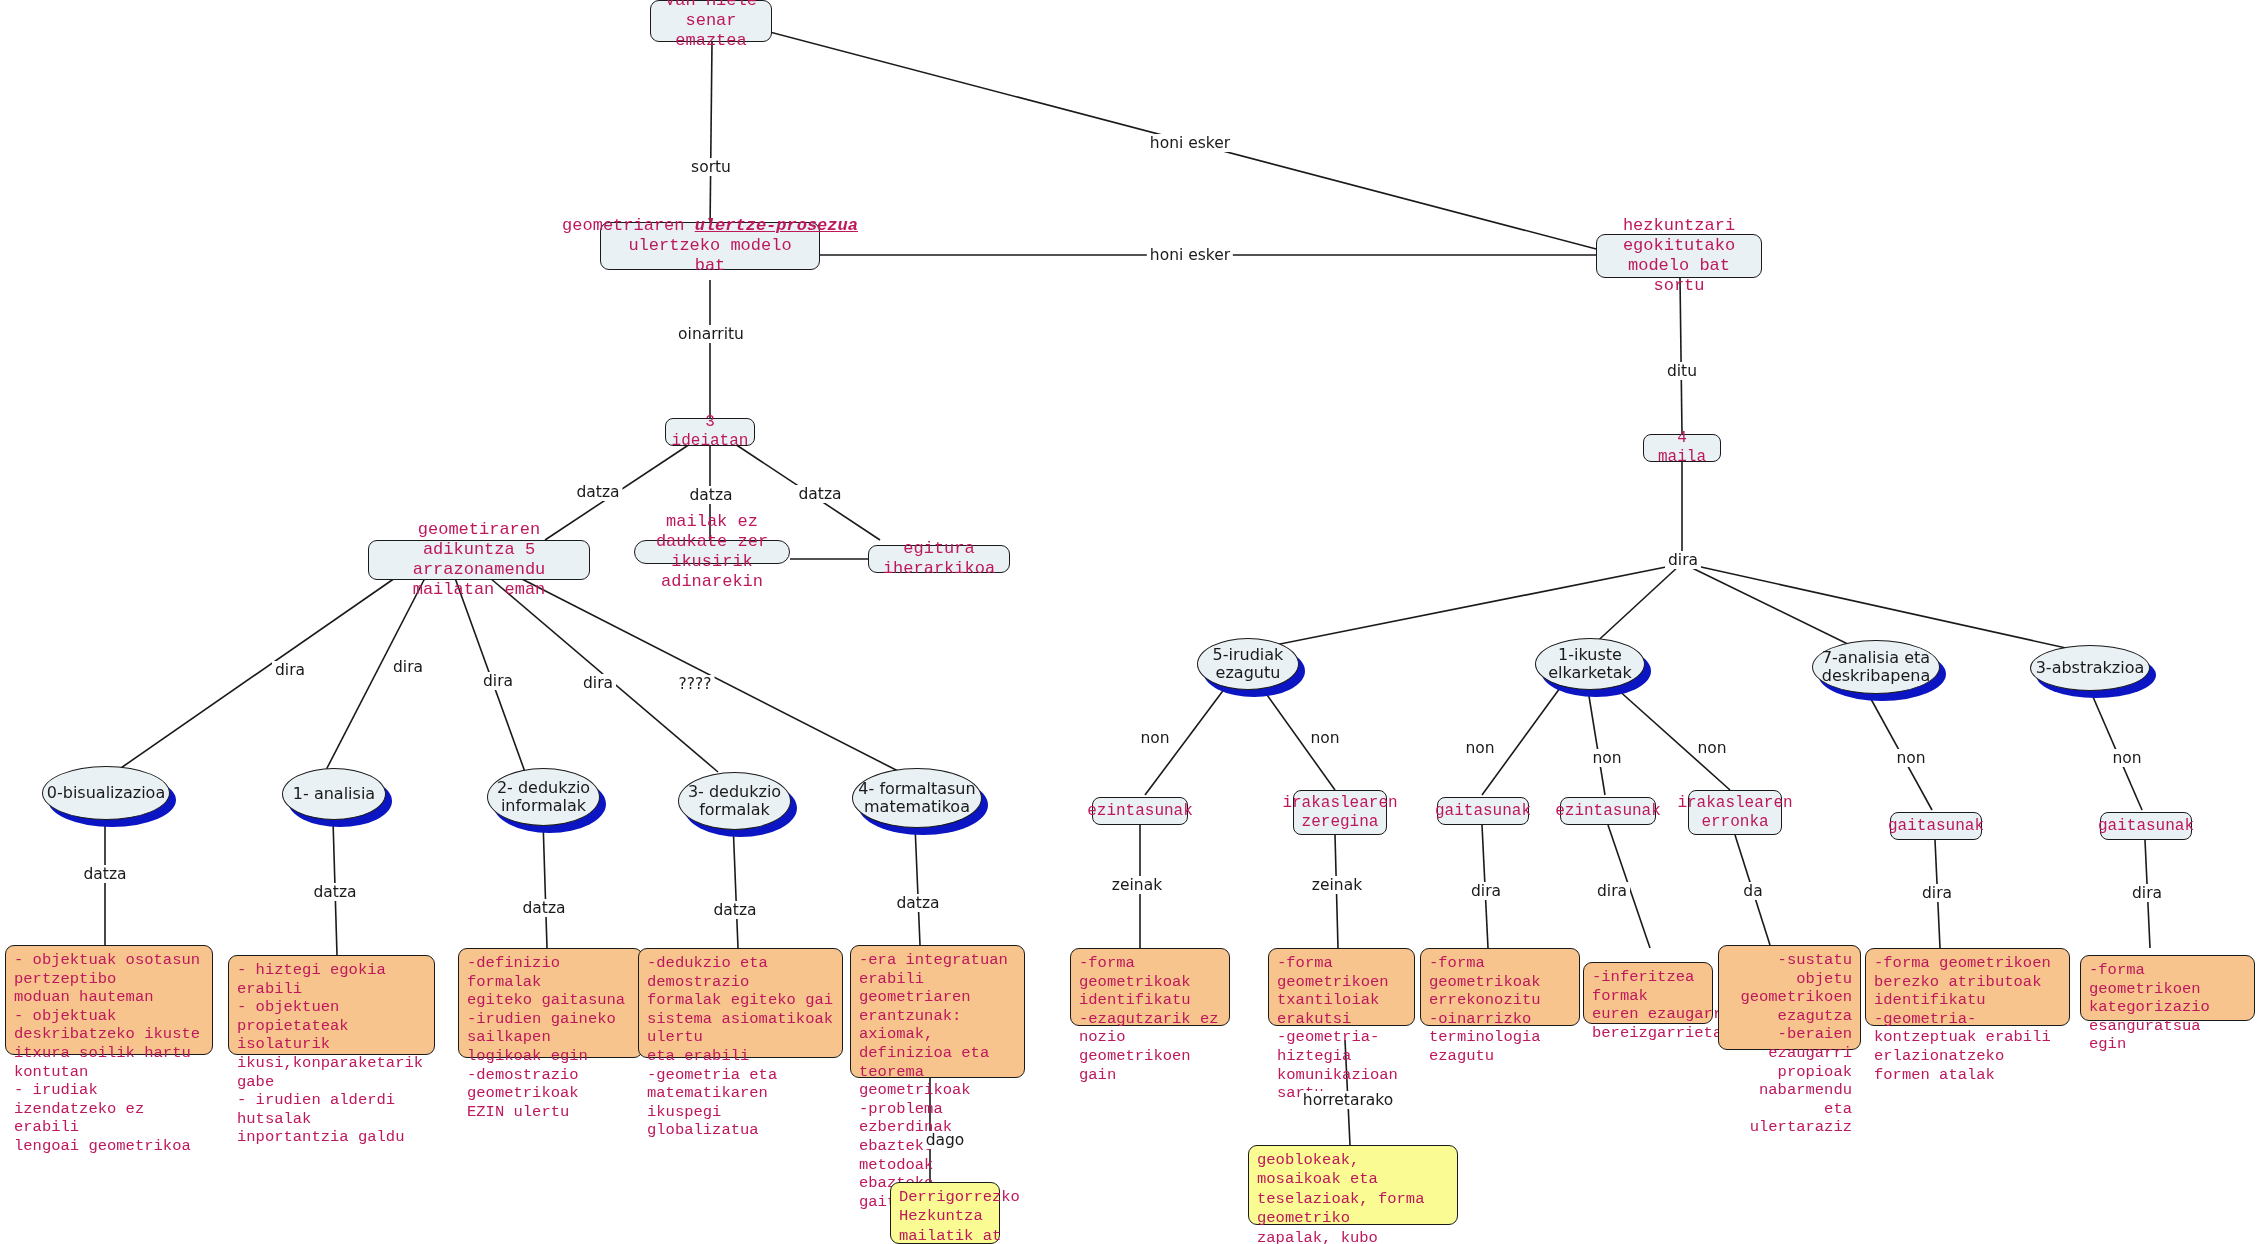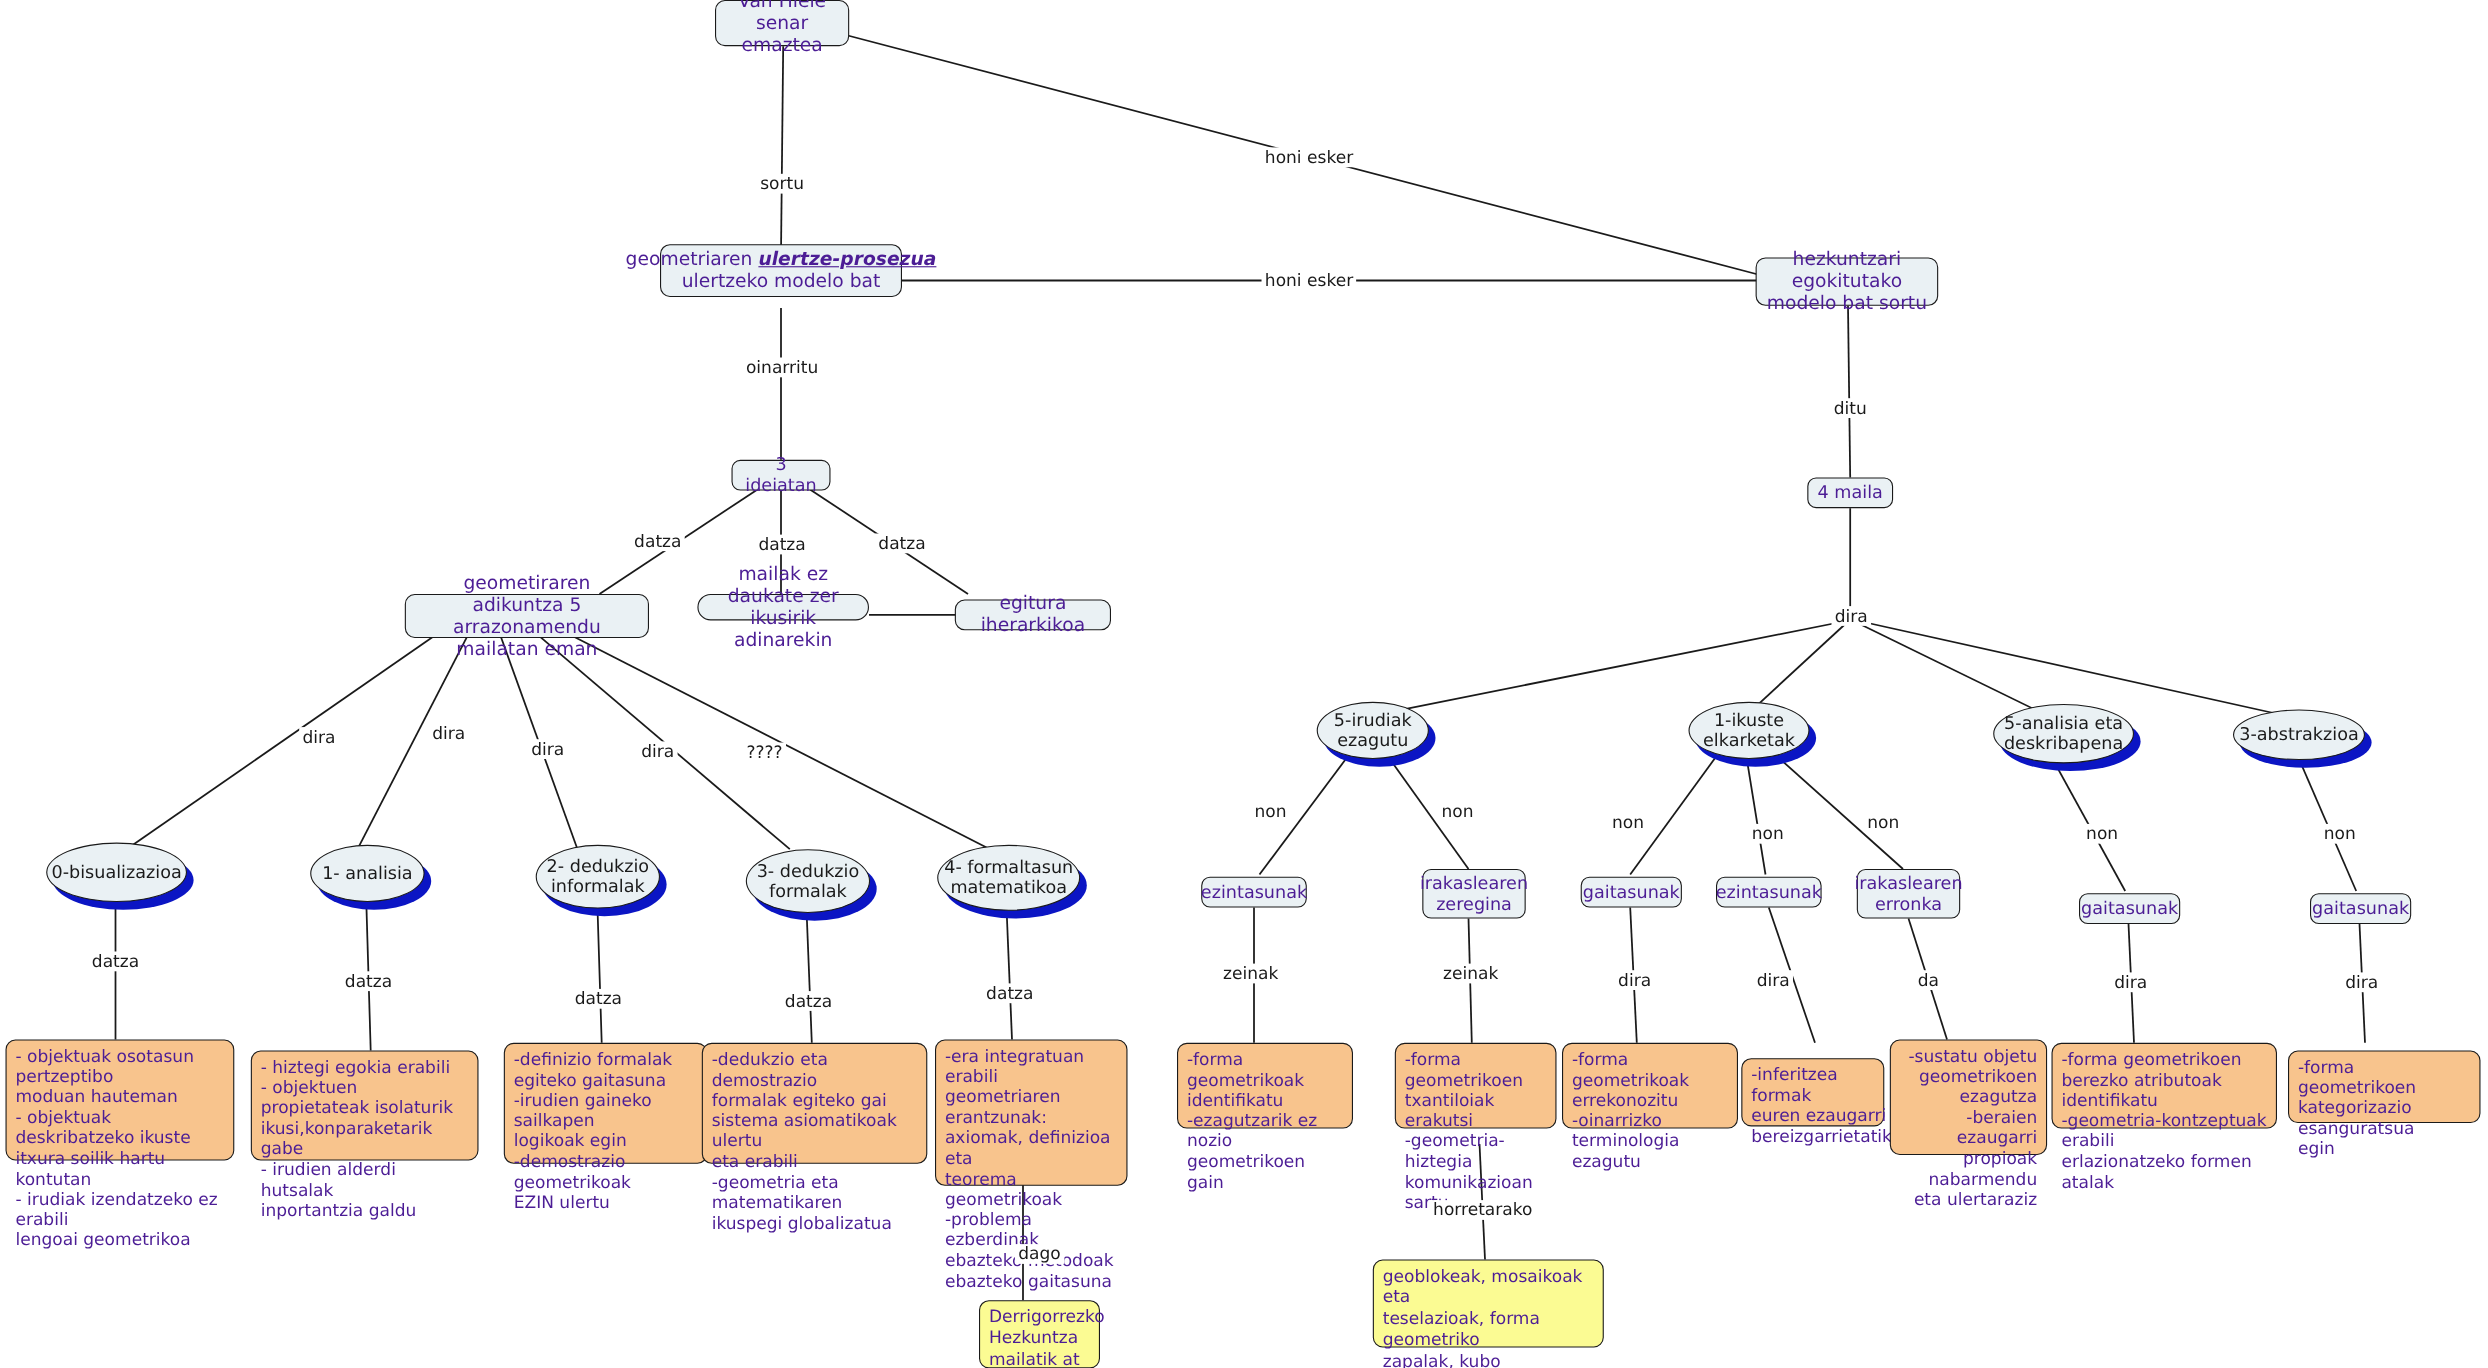--- a/index.html
+++ b/index.html
@@ -31,21 +31,22 @@
     fill: none;
   }
 
   .node {
     position: absolute;
     box-sizing: border-box;
     display: flex;
     align-items: center;
     justify-content: center;
     text-align: center;
-    color: #4c1d95;
+    color: #be185d;
+    font-family: Liberation Mono, monospace;
   }
 
   
   .rbox {
     background: #eaf1f4;
     border: 1.5px solid #1a1a1a;
     border-radius: 9px;
     padding: 4px 9px;
     font-size: 17px;
     line-height: 1.18;
@@ -331,21 +332,21 @@
   </div>
 
   <div class="ellipse-wrap" style="left:1535px; top:638px; width:110px; height:52px;">
     <div class="ellipse-shadow"></div>
     <div class="ellipse">1-ikuste
 elkarketak</div>
   </div>
 
   <div class="ellipse-wrap" style="left:1812px; top:640px; width:128px; height:54px;">
     <div class="ellipse-shadow"></div>
-    <div class="ellipse">5-analisia eta
+    <div class="ellipse">7-analisia eta
 deskribapena</div>
   </div>
 
   <div class="ellipse-wrap" style="left:2030px; top:645px; width:120px; height:46px;">
     <div class="ellipse-shadow"></div>
     <div class="ellipse">3-abstrakzioa</div>
   </div>
 
   <div class="elabel" style="left:1155px; top:738px;">non</div>
   <div class="elabel" style="left:1325px; top:738px;">non</div>

